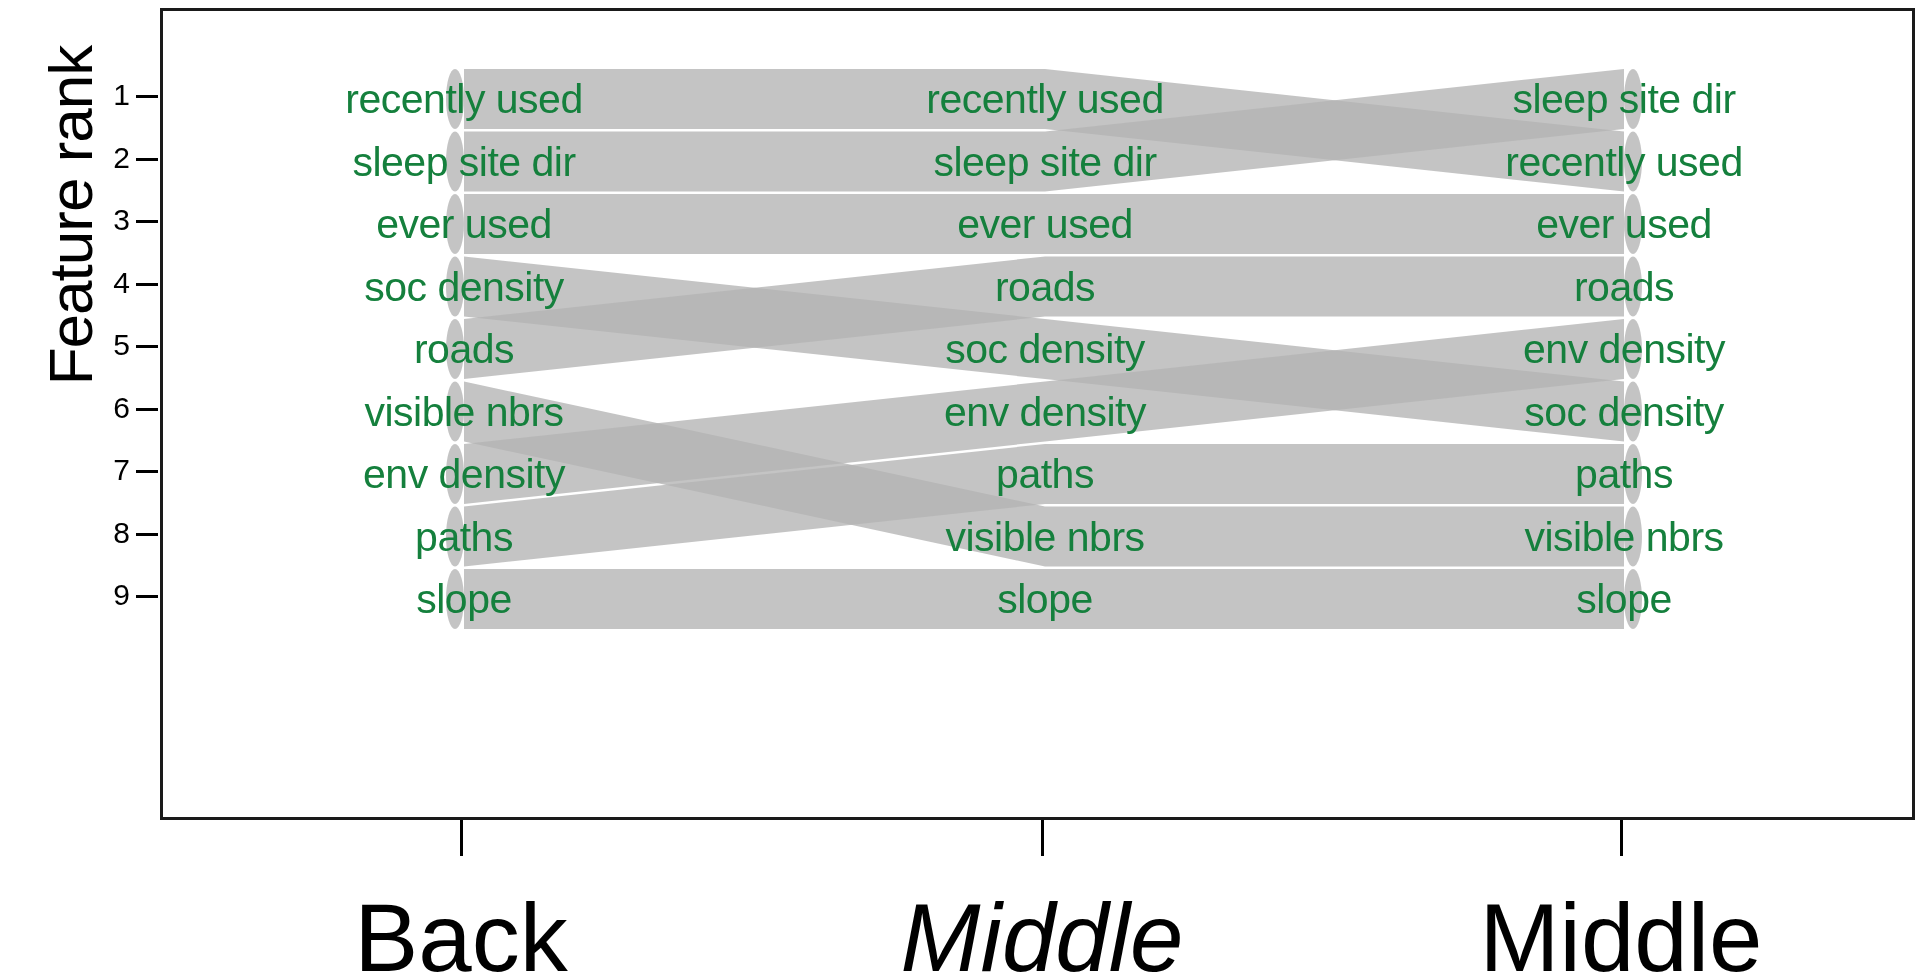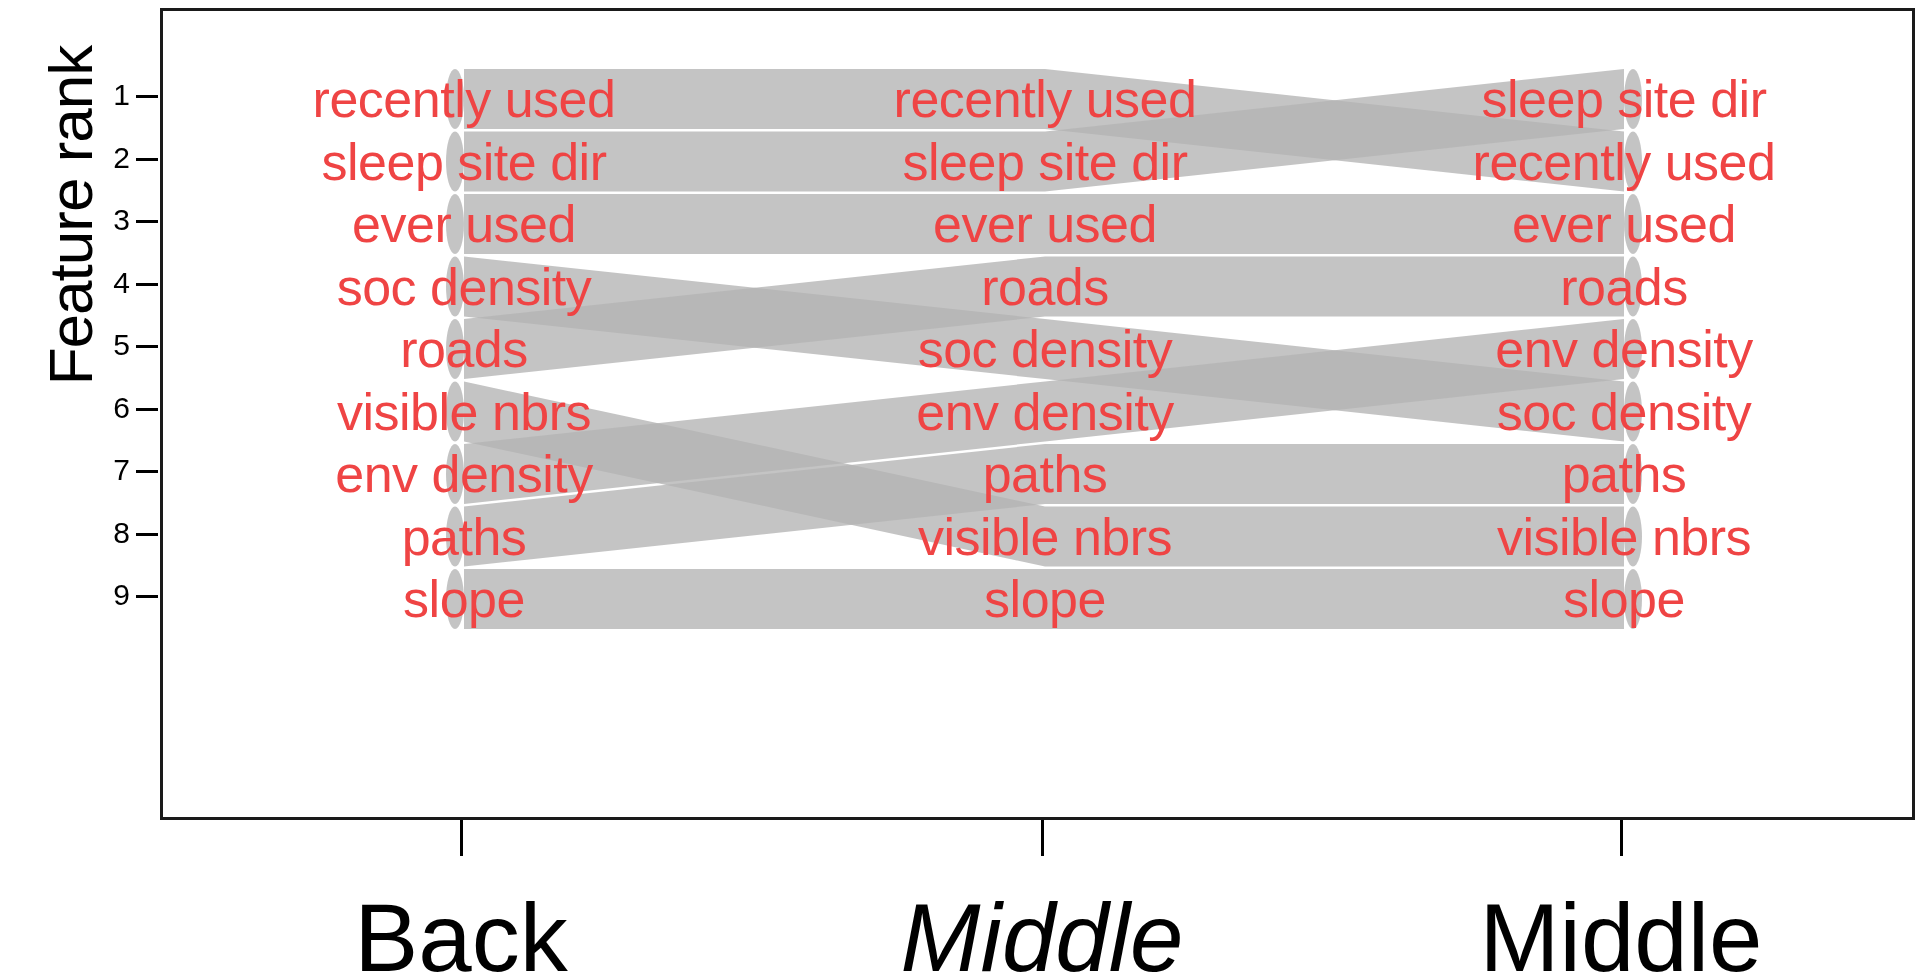--- a/index.html
+++ b/index.html
@@ -85,22 +85,22 @@
   #ribbons {
     position: absolute;
     left: 0; top: 0;
     width: 1755px;
     height: 812px;
   }
 
   
   .feat {
     position: absolute;
-    font-size: 52px;
-    color: #ef4444;
+    font-size: 41px;
+    color: #15803d;
     white-space: nowrap;
     line-height: 1;
     letter-spacing: -0.5px;
   }
   .feat.col0 { transform: translate(-50%, -50%); }
   .feat.col1 { transform: translate(-50%, -50%); }
   .feat.col2 { transform: translate(-50%, -50%); }
 </style>
 </head>
 <body>

